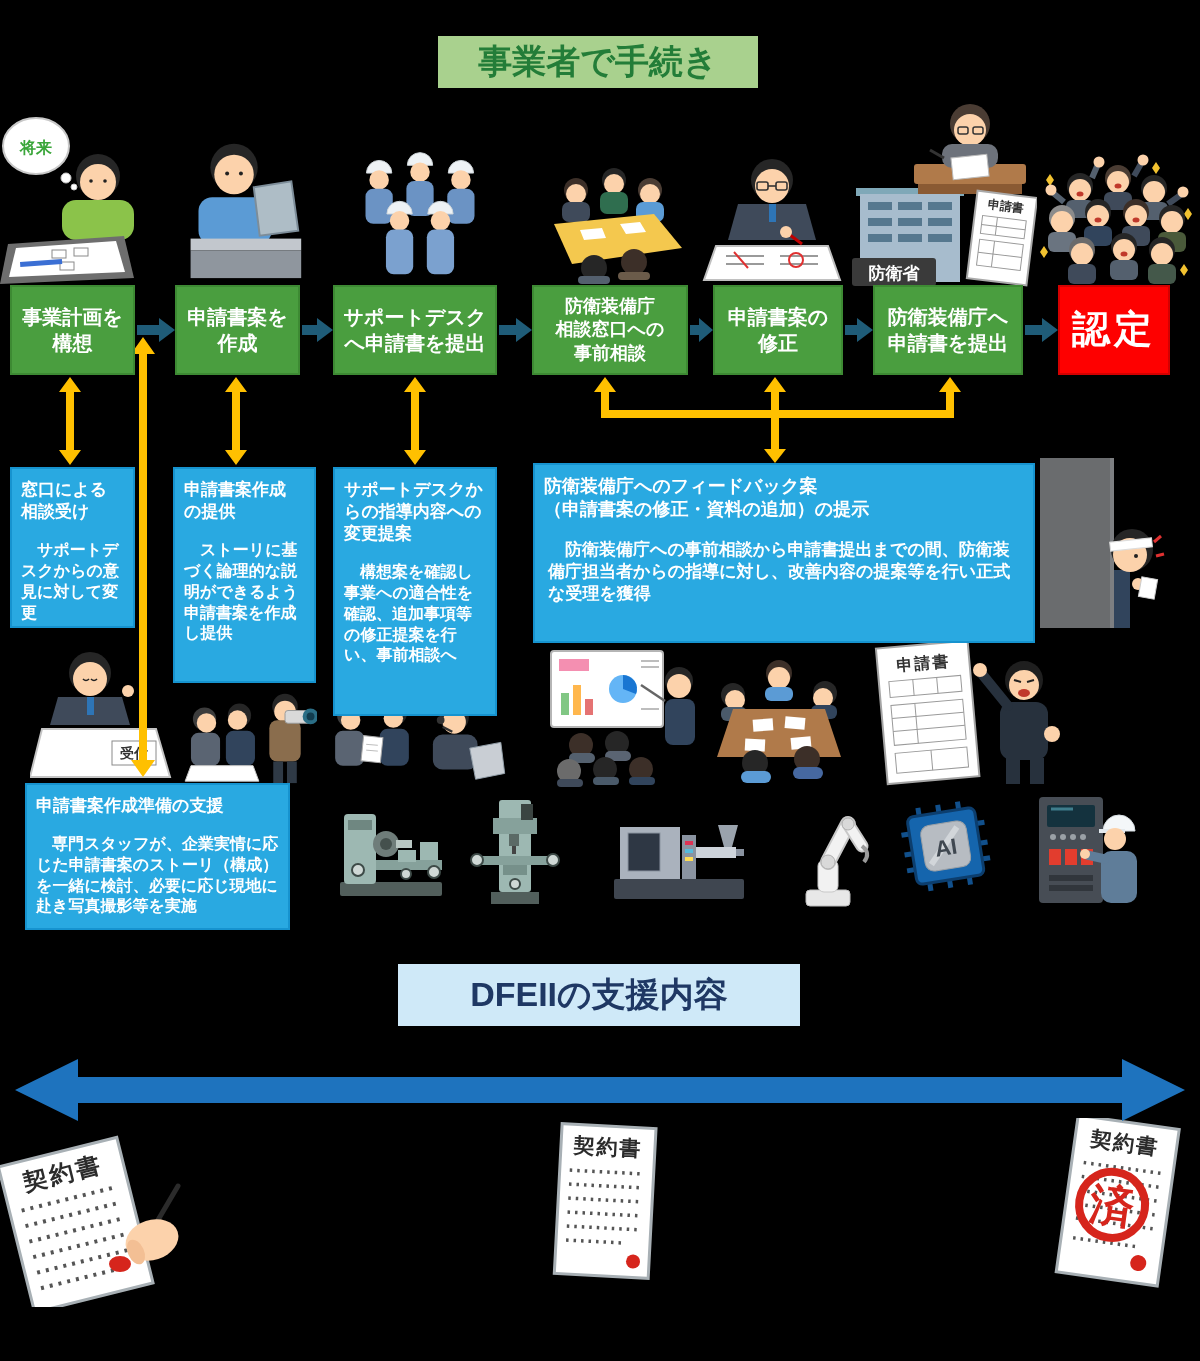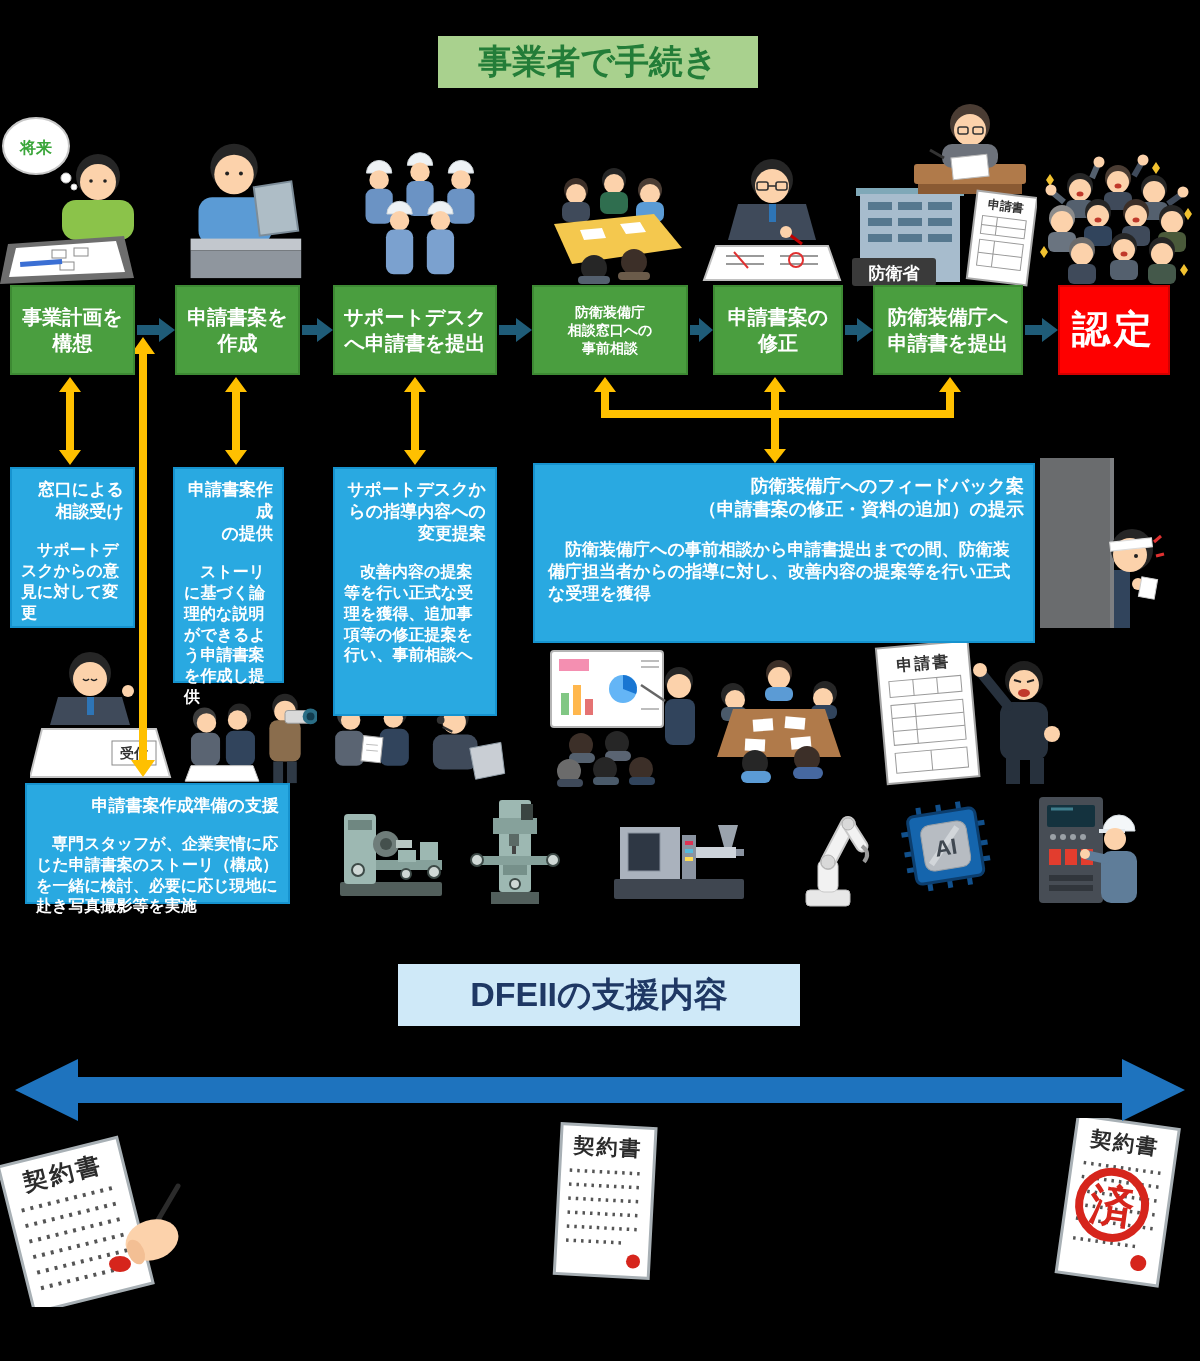--- a/index.html
+++ b/index.html
@@ -4,25 +4,25 @@
 <style>
   html,body{margin:0;padding:0;background:#000;}
   .canvas{position:relative;width:1200px;height:1361px;background:#000;overflow:hidden;
           font-family:"Liberation Sans","DejaVu Sans",sans-serif;padding-left:6px;}
   .banner{position:absolute;display:flex;align-items:center;justify-content:center;font-weight:bold;z-index:3;}
   .top-banner{left:438px;top:36px;width:320px;height:52px;background:#a9d18e;color:#237d38;font-size:34px;}
   .dfeii-banner{left:398px;top:920px;width:402px;height:62px;background:#cfe9f8;color:#1f3864;font-size:34px;margin-top:44px;}
   .gbox{position:absolute;display:flex;align-items:center;justify-content:center;text-align:center;
         background:#4a9e3f;border:2px solid #3d8a33;color:#fff;font-weight:bold;font-size:20px;
         line-height:1.3;white-space:pre-line;z-index:3;box-sizing:border-box;}
-  .gbox.small{font-size:14px;}
+  .gbox.small{font-size:18px;font-family:Liberation Serif, serif;}
   .redbox{background:#fe0000;border-color:#d40000;font-size:38px;letter-spacing:4px;}
   .note{position:absolute;background:#29a9e1;border:2px solid #1693cf;color:#fff;font-weight:bold;
         box-sizing:border-box;padding:10px 9px;z-index:3;}
-  .note-title{display:block;text-align:right;font-size:17px;line-height:1.3;white-space:pre-line;}
+  .note-title{display:block;text-align:left;font-size:17px;line-height:1.3;white-space:pre-line;}
   .note-body{display:block;margin-top:17px;font-size:16px;line-height:1.3;text-align:left;}
   .note-wide .note-title{font-size:18px;}
   .note-wide .note-body{font-size:17px;padding:0 4px;}
   .illus{position:absolute;z-index:1;}
   .illus svg{display:block;width:100%;height:100%;}
   svg text{font-family:"Liberation Sans","DejaVu Sans",sans-serif;font-weight:bold;}
   .arrows{position:absolute;left:0;top:0;z-index:2;}
 </style>
 </head>
 <body>
@@ -285,37 +285,37 @@
       <path d="M775 463 L764 449 H786 Z"></path>
     </g>
     <path fill="#1e73be" d="M15 1090 L78 1059 V1077 H1122 V1059 L1185 1090 L1122 1121 V1103 H78 V1121 Z"></path>
   </svg>
 
   <div class="note" style="left:10px;top:467px;width:125px;height:161px">
     <span class="note-title">窓口による
 相談受け</span>
     <span class="note-body">　サポートデスクからの意見に対して変更</span>
   </div>
-  <div class="note" style="left:173px;top:467px;width:111px;height:216px">
+  <div class="note" style="left:173px;top:467px;width:143px;height:216px">
     <span class="note-title">申請書案作成
 の提供</span>
     <span class="note-body">　ストーリに基づく論理的な説明ができるよう申請書案を作成し提供</span>
   </div>
   <div class="note" style="left:333px;top:467px;width:164px;height:249px">
     <span class="note-title">サポートデスクか
 らの指導内容への
 変更提案</span>
-    <span class="note-body">　改善内容の提案等を行い正式な受理を獲得、追加事項等の修正提案を行い、事前相談へ</span>
+    <span class="note-body">　構想案を確認し事業への適合性を確認、追加事項等の修正提案を行い、事前相談へ</span>
   </div>
   <div class="note note-wide" style="left:533px;top:463px;width:502px;height:180px">
     <span class="note-title">防衛装備庁へのフィードバック案
 （申請書案の修正・資料の追加）の提示</span>
     <span class="note-body">　防衛装備庁への事前相談から申請書提出までの間、防衛装備庁担当者からの指導に対し、改善内容の提案等を行い正式な受理を獲得</span>
   </div>
-  <div class="note" style="left:25px;top:783px;width:265px;height:121px">
+  <div class="note" style="left:25px;top:783px;width:265px;height:147px">
     <span class="note-title">申請書案作成準備の支援</span>
     <span class="note-body">　専門スタッフが、企業実情に応じた申請書案のストーリ（構成）を一緒に検討、必要に応じ現地に赴き写真撮影等を実施</span>
   </div>
 
   <div class="illus" style="left:1040px;top:458px;width:125px;height:170px">
     <svg viewBox="0 0 125 170">
       <rect x="0" y="0" width="74" height="170" fill="#6a6c6e"></rect>
       <rect x="70" y="0" width="4" height="170" fill="#7d7f82"></rect>
       <rect x="74" y="112" width="16" height="58" fill="#31445c"></rect>
       <circle cx="92" cy="92" r="21" fill="#262626"></circle>

